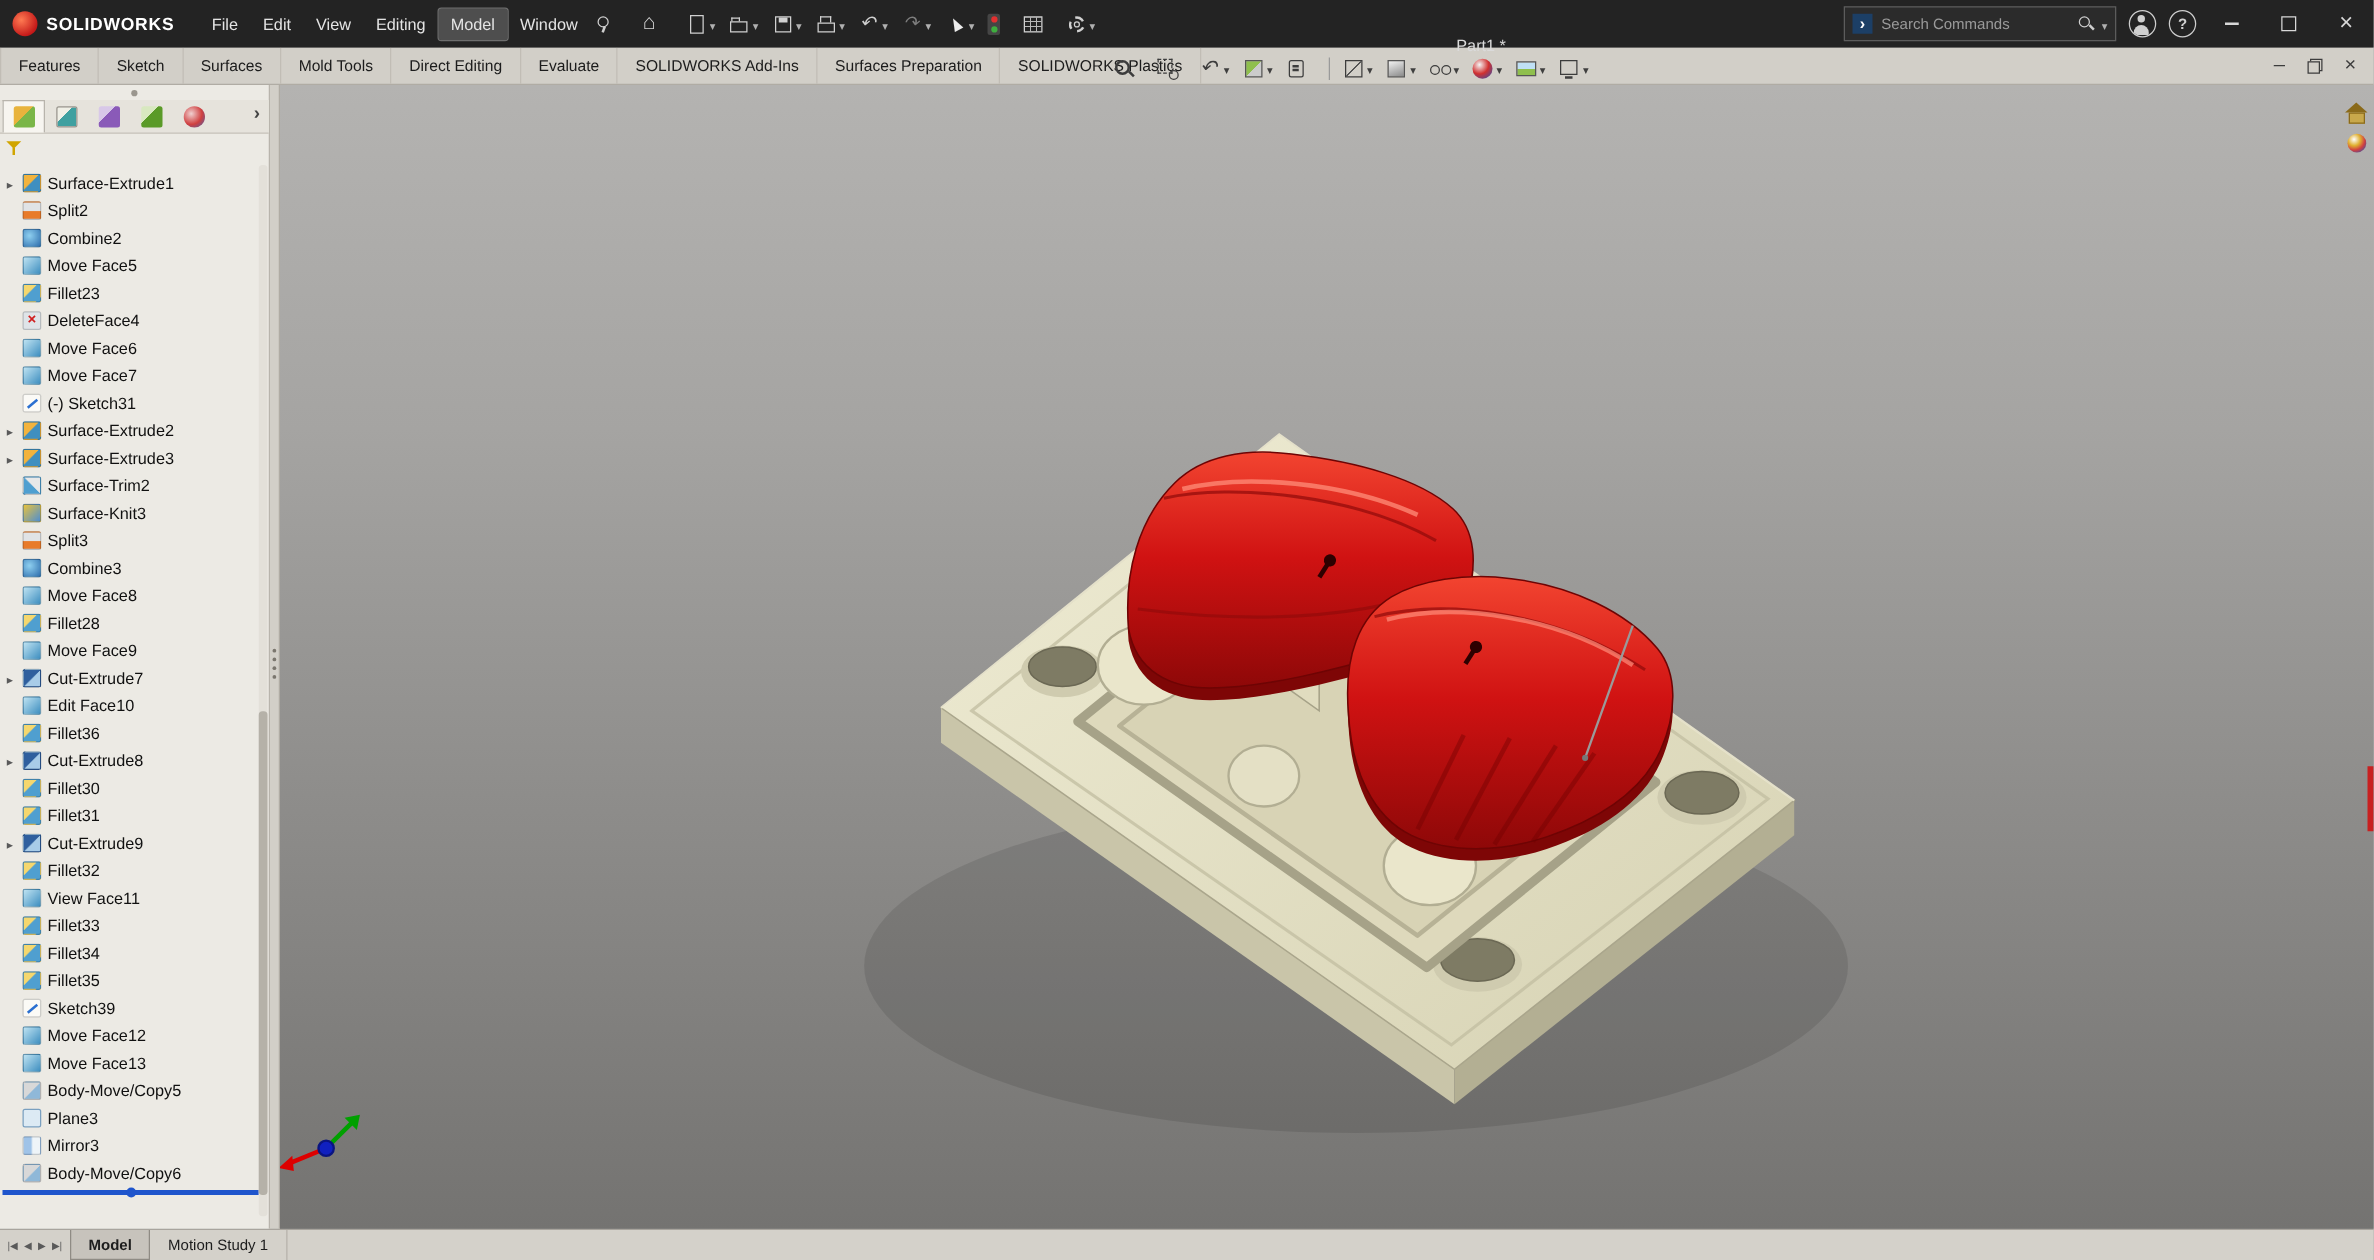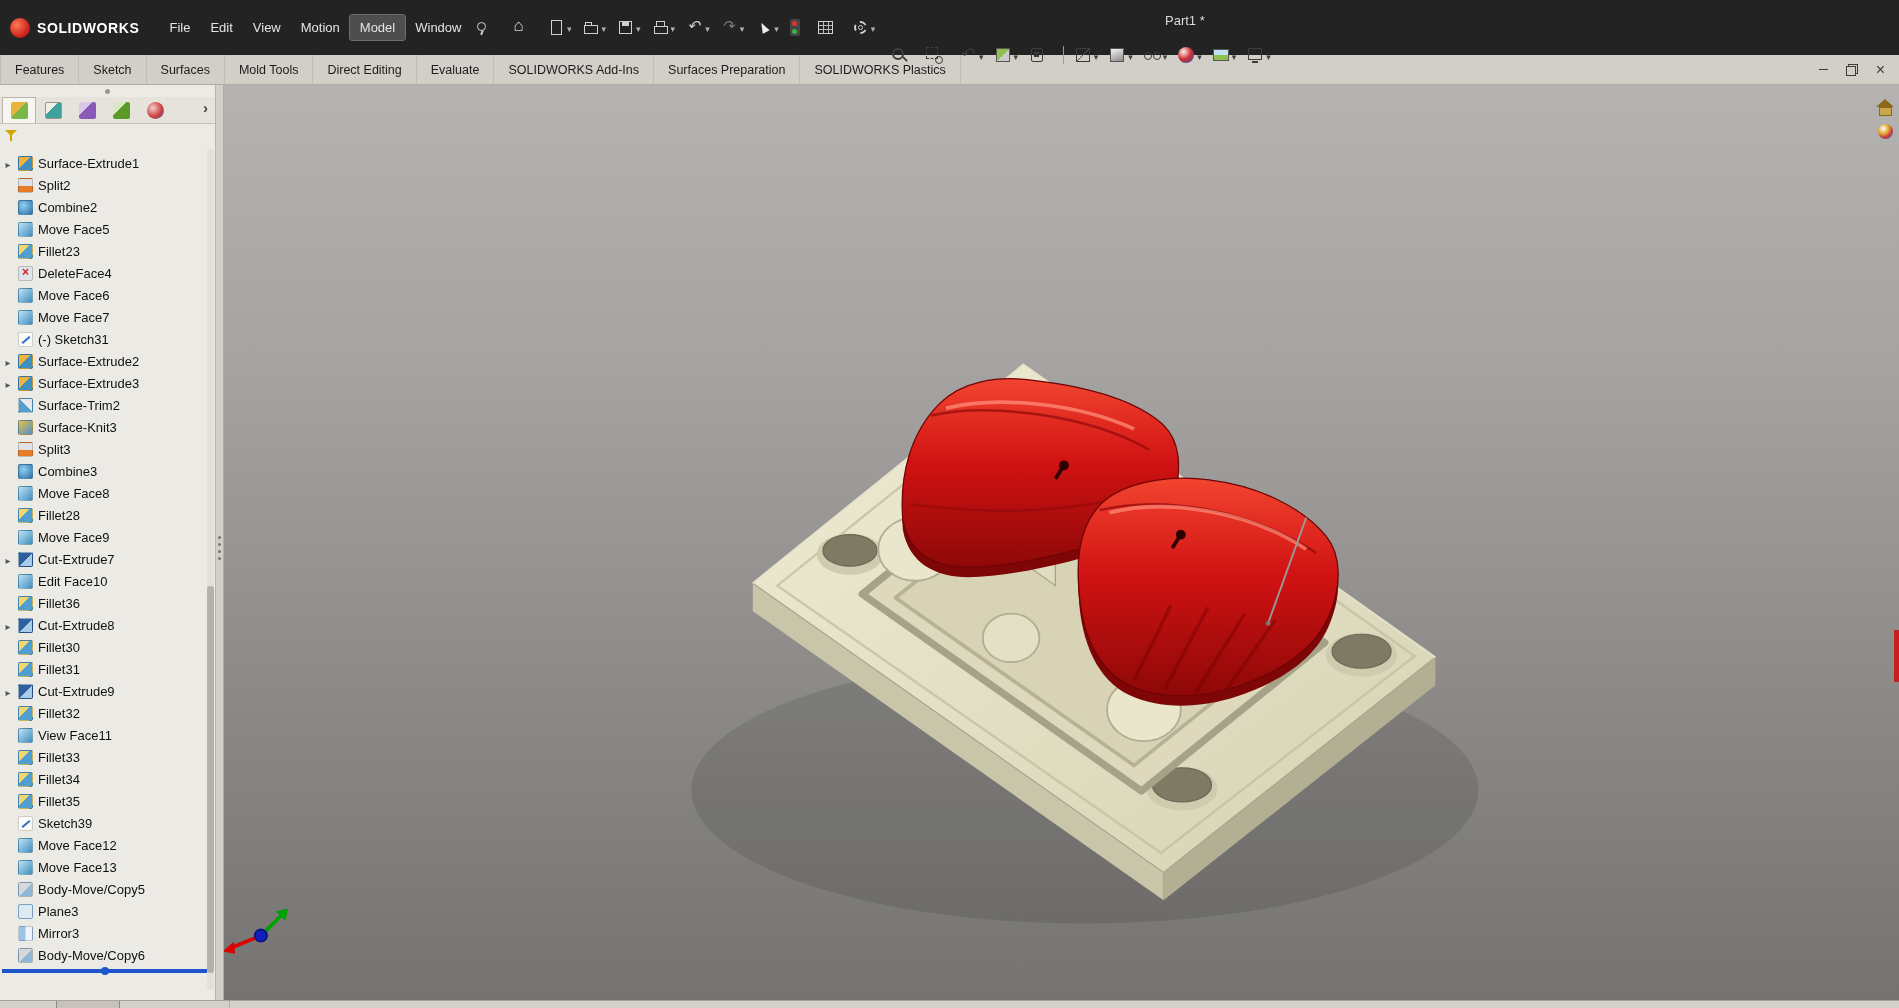--- a/index.html
+++ b/index.html
@@ -1,20 +1,20 @@
 <!DOCTYPE html>
 <html><head>
 <meta charset="utf-8">
 <style>
   html,body{margin:0;padding:0;width:1899px;height:1008px;overflow:hidden;
     font-family:"Liberation Sans",sans-serif;cursor:default;-webkit-user-select:none;user-select:none;}
   .app{position:relative;width:1899px;height:1008px;background:#8a8a88;}
 
   
-  .titlebar{height:55px;background:#232323;display:flex;align-items:center;color:#e4e4e4;font-size:13px;position:relative;z-index:8;}
+  .titlebar{height:38px;background:#232323;display:flex;align-items:center;color:#e4e4e4;font-size:13px;position:relative;z-index:8;}
   .logo{display:flex;align-items:center;gap:7px;padding:0 10px;}
   .logo-mark{width:20px;height:20px;border-radius:50%;background:radial-gradient(circle at 35% 35%,#ff7a52,#c41818 72%);}
   .logo-text{font-weight:bold;letter-spacing:.6px;font-size:14px;color:#ffffff;}
   .menubar{display:flex;margin-left:10px;}
   .menu-item{padding:5px 10px;border-radius:2px;}
   .menu-item.active{background:#4e4e4e;outline:1px solid #6e6e6e;}
   .pin{width:12px;height:14px;position:relative;margin:0 6px 0 4px;}
   .pin::before{content:"";position:absolute;left:2px;top:1px;width:7px;height:7px;border:1.5px solid #cfcfcf;border-radius:50%;}
   .pin::after{content:"";position:absolute;left:5.5px;top:9px;width:1.5px;height:5px;background:#cfcfcf;transform:rotate(20deg);}
   .qat{display:flex;align-items:center;margin-left:16px;gap:3px;}
@@ -32,21 +32,21 @@
   .t-undo::before{content:"↶";color:#d0d0d0;font-size:15px;position:absolute;left:1px;top:-2px;}
   .t-redo::before{content:"↷";color:#7d7d7d;font-size:15px;position:absolute;left:1px;top:-2px;}
   .t-cursor::before{content:"▲";display:inline-block;transform:rotate(-28deg) scaleY(1.35);color:#ededed;font-size:13px;position:absolute;left:2px;top:0;}
   .t-traffic{width:10px;height:17px;background:#454545;border-radius:2px;position:relative;}
   .t-traffic::before{content:"";position:absolute;left:2.5px;top:2px;width:5px;height:5px;border-radius:50%;background:#e23030;}
   .t-traffic::after{content:"";position:absolute;left:2.5px;bottom:2px;width:5px;height:5px;border-radius:50%;background:#3fae3f;}
   .t-sheet::before{content:"";position:absolute;inset:2px 1px;border:1px solid #d0d0d0;
     background:repeating-linear-gradient(0deg,transparent 0 3px,#b9b9b9 3px 4px),repeating-linear-gradient(90deg,transparent 0 4px,#b9b9b9 4px 5px);}
   .t-gear::before{content:"";position:absolute;inset:2px;border:2px dashed #d0d0d0;border-radius:50%;}
   .t-gear::after{content:"";position:absolute;inset:6px;border:1.5px solid #d0d0d0;border-radius:50%;}
-  .doc-title{position:absolute;left:1165px;top:0;height:40px;display:flex;align-items:center;color:#dadada;}
+  .doc-title{position:absolute;left:1165px;top:16px;height:40px;display:flex;align-items:center;color:#dadada;}
   .tb-right{margin-left:auto;display:flex;align-items:center;gap:10px;padding-right:4px;}
   .searchbox{width:204px;height:26px;background:#2b2b2b;border:1px solid #5c5c5c;display:flex;align-items:center;gap:5px;padding:0 6px;}
   .search-scope{width:16px;height:16px;background:#1c3f66;color:#fff;display:flex;align-items:center;justify-content:center;}
   .search-scope::before{content:"›";font-size:13px;font-weight:bold;margin-top:-2px;}
   .searchbox input{flex:1;min-width:40px;background:transparent;border:none;outline:none;color:#dddddd;font-size:12px;font-family:"Liberation Sans",sans-serif;}
   .searchbox input::placeholder{color:#9a9a9a;}
   .mag{width:14px;height:14px;position:relative;}
   .mag::before{content:"";position:absolute;left:1px;top:1px;width:7px;height:7px;border:1.5px solid #cfcfcf;border-radius:50%;}
   .mag::after{content:"";position:absolute;left:9px;top:9px;width:5px;height:1.5px;background:#cfcfcf;transform:rotate(45deg);}
   .acct{width:20px;height:20px;border:1.5px solid #cfcfcf;border-radius:50%;position:relative;overflow:hidden;}
@@ -182,21 +182,21 @@
       <span class="logo-text">SOLIDWORKS</span>
     </div>
     <nav class="menubar">
 
         <span class="menu-item">File</span>
 
         <span class="menu-item">Edit</span>
 
         <span class="menu-item">View</span>
 
-        <span class="menu-item">Motion</span>
+        <span class="menu-item">Editing</span>
 
         <span class="menu-item active">Model</span>
 
         <span class="menu-item">Window</span>
       </nav>
     <span class="pin"></span>
     <div class="qat">
 
         <span class="tbtn">
           <i class="tico t-home"></i>
@@ -247,20 +247,33 @@
           <i class="tico t-sheet"></i>
           <span class="caret" style="visibility: hidden;"></span>
         </span>
 
         <span class="tbtn">
           <i class="tico t-gear"></i>
           <span class="caret"></span>
         </span>
       </div>
     <div class="doc-title">Part1 *</div>
+    <div class="tb-right">
+      <div class="searchbox">
+        <span class="search-scope"></span>
+        <input readonly="" placeholder="Search Commands" style="">
+        <span class="mag"></span>
+        <span class="caret"></span>
+      </div>
+      <span class="acct"></span>
+      <span class="helpq">?</span>
+      <span class="wbtn wmin"></span>
+      <span class="wbtn wmax"></span>
+      <span class="wbtn wclose"></span>
+    </div>
   </header>
 
   <div class="ribbonbar">
     <div class="ribbon-tabs">
 
         <span class="rtab">Features</span>
 
         <span class="rtab">Sketch</span>
 
         <span class="rtab">Surfaces</span>

